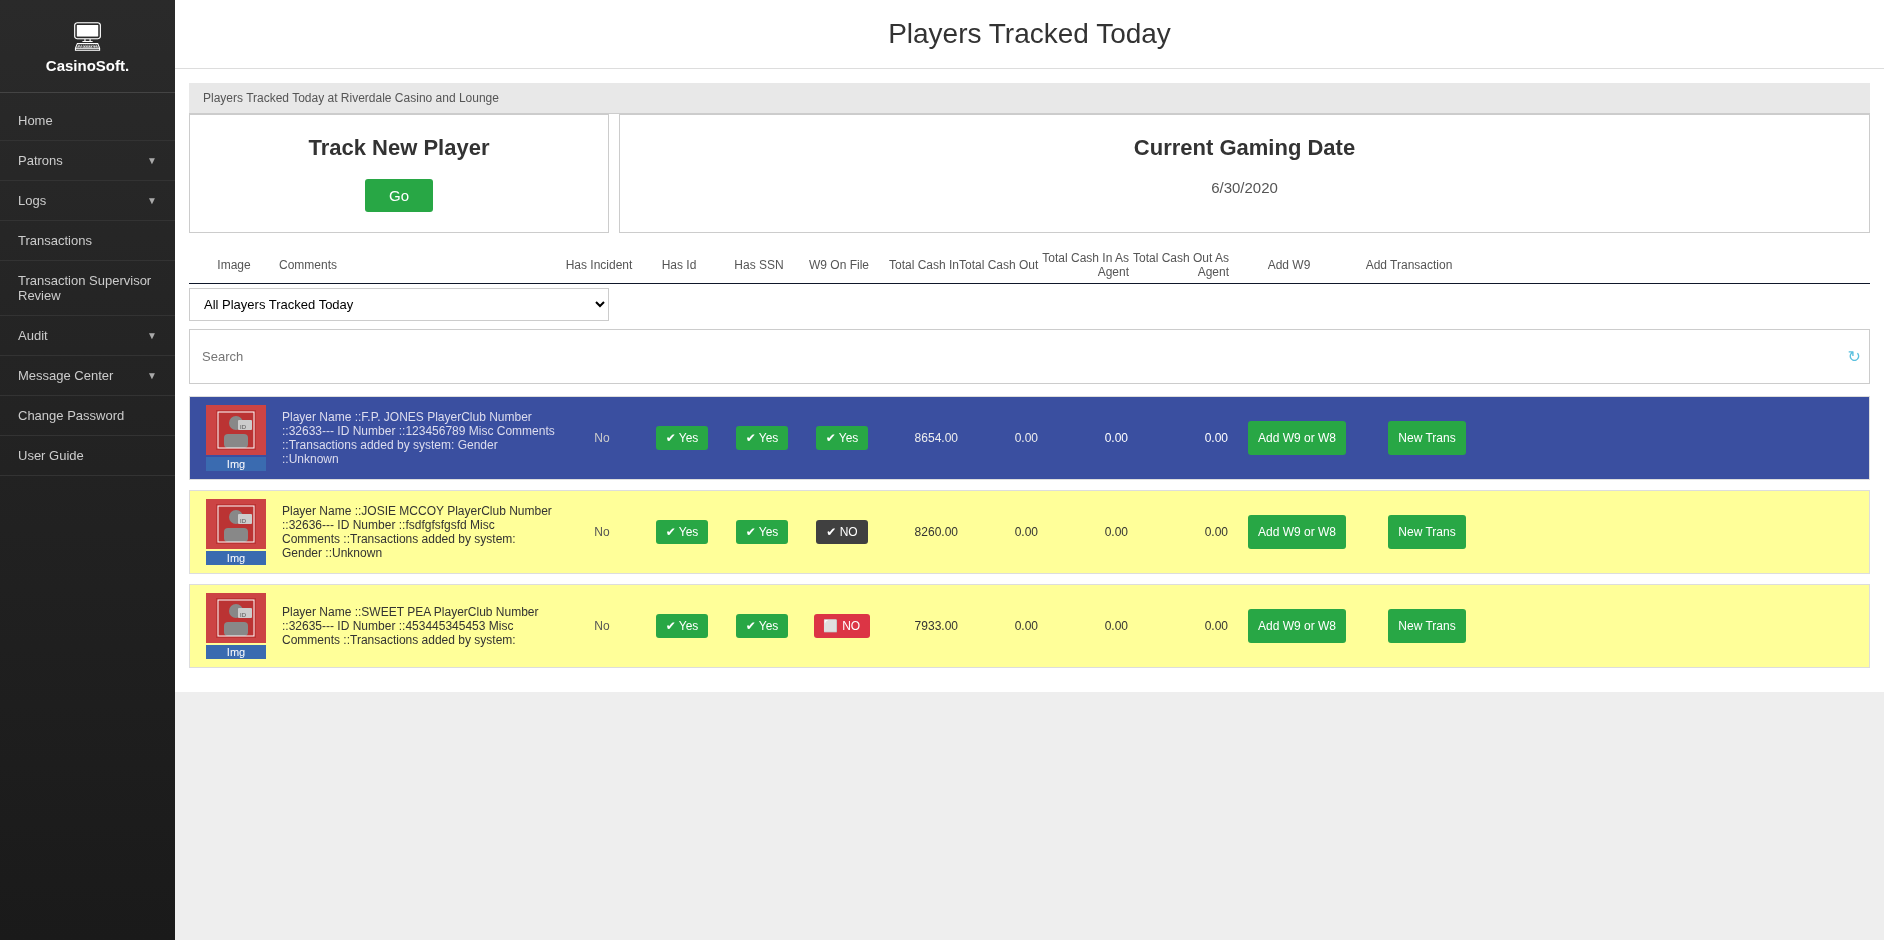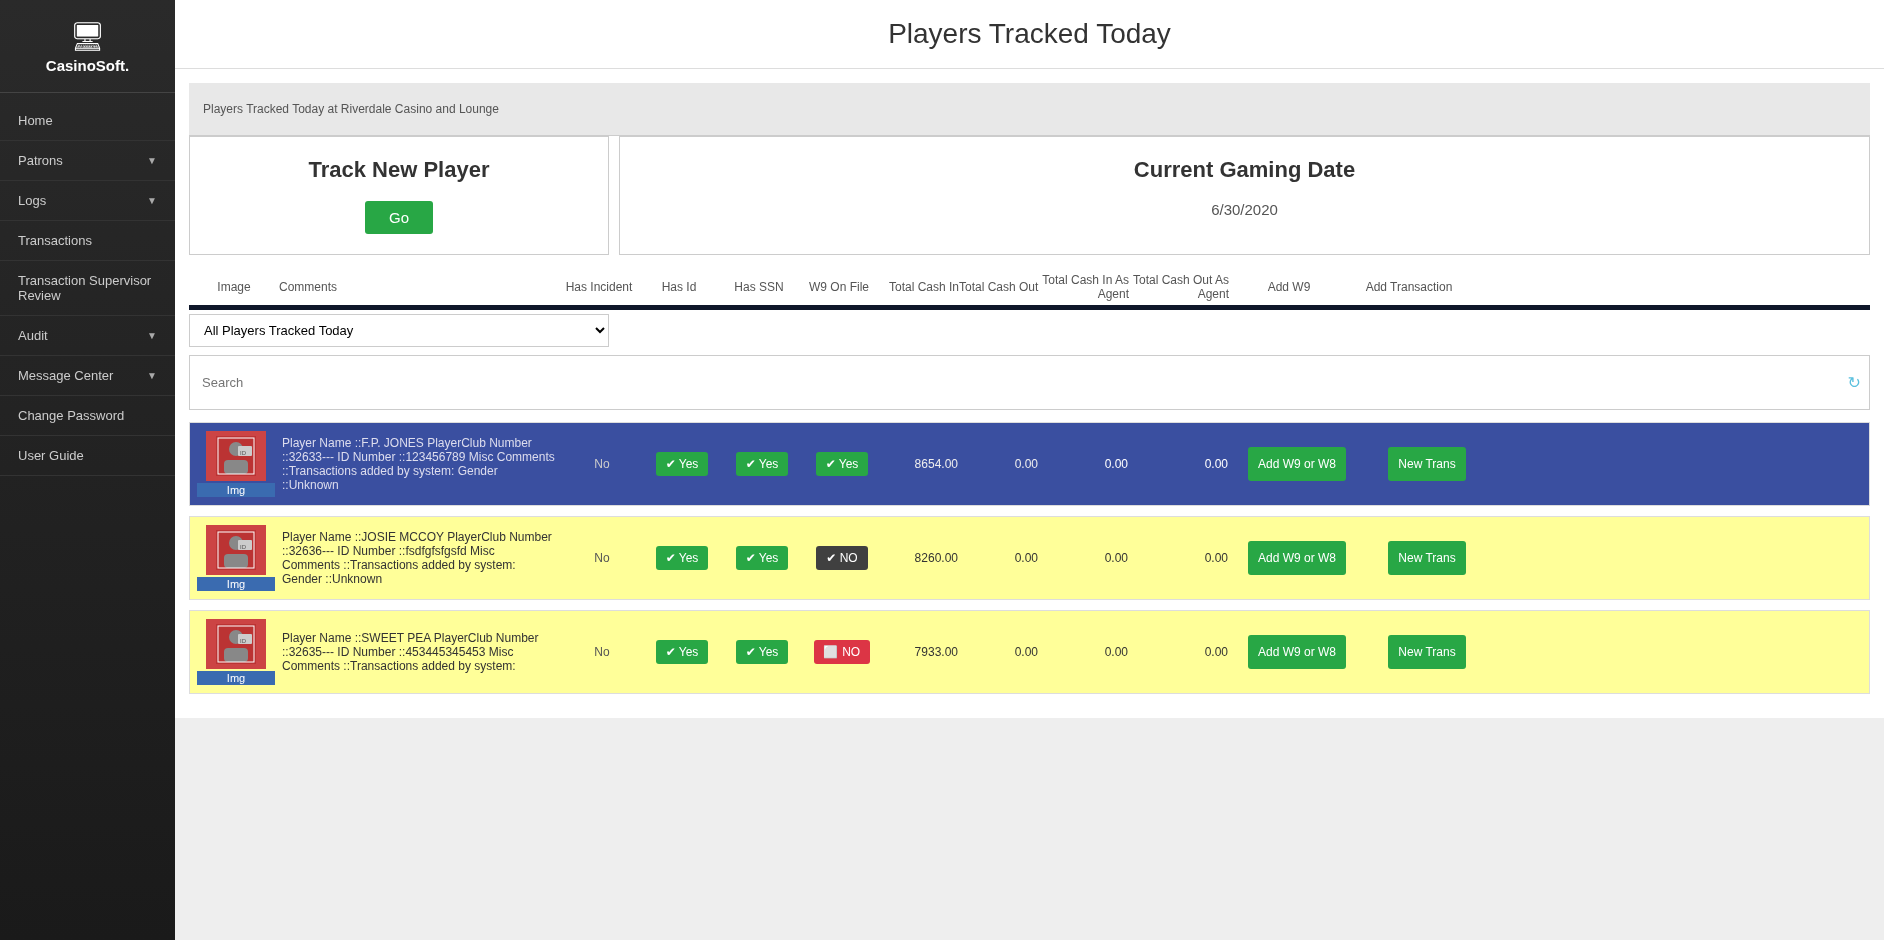--- a/index.html
+++ b/index.html
@@ -62,21 +62,21 @@
       border-bottom: 1px solid #ddd;
     }
     #content-area {
       flex: 1;
       overflow-y: auto;
       background: #eee;
       padding: 0;
     }
     #breadcrumb-bar {
       background: #e8e8e8;
-      padding: 19px 14px;
+      padding: 8px 14px;
       font-size: 12px;
       color: #555;
       border-bottom: 1px solid #ccc;
     }
     #inner-content {
       background: white;
       margin: 0;
       padding: 14px;
     }
 
@@ -124,21 +124,21 @@
       color: #555;
     }
 
     
     .col-headers {
       display: flex;
       align-items: center;
       padding: 4px 0;
       color: #555;
       font-size: 12px;
-      border-bottom: 5px solid #0f172a;
+      border-bottom: 1px solid #0f172a;
       margin-bottom: 4px;
     }
     .col-img { width: 90px; min-width: 90px; text-align: center; }
     .col-comments { width: 280px; }
     .col-incident { width: 80px; text-align: center; }
     .col-hasid { width: 80px; text-align: center; }
     .col-ssn { width: 80px; text-align: center; }
     .col-w9 { width: 80px; text-align: center; }
     .col-cashin { width: 80px; text-align: right; }
     .col-cashout { width: 80px; text-align: left; }
@@ -232,21 +232,21 @@
       align-items: center;
       justify-content: center;
       position: relative;
       overflow: hidden;
     }
     .player-img-box svg { width: 40px; height: 40px; }
     .img-label {
       font-size: 11px;
       background: #3a6bb0;
       color: white;
-      width: 78px;
+      width: 60px;
       text-align: center;
       padding: 1px 0;
       margin-top: 2px;
     }
     .yellow-bg .img-label { background: #3a6bb0; }
 
     .player-info {
       width: 280px;
       font-size: 12px;
       padding-right: 6px;

